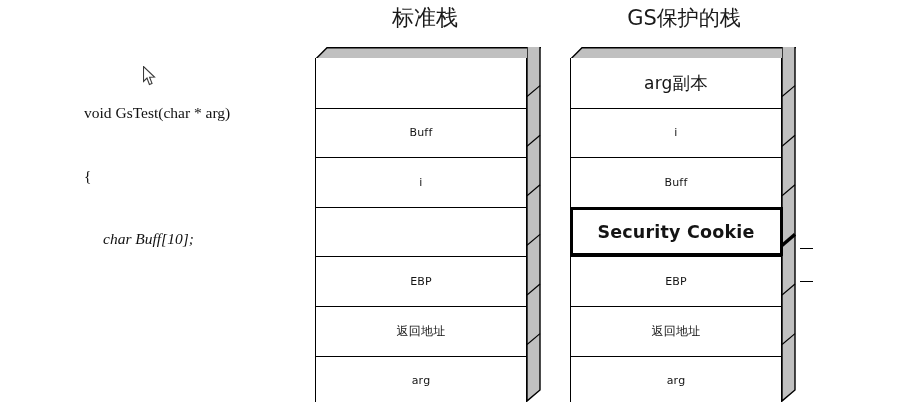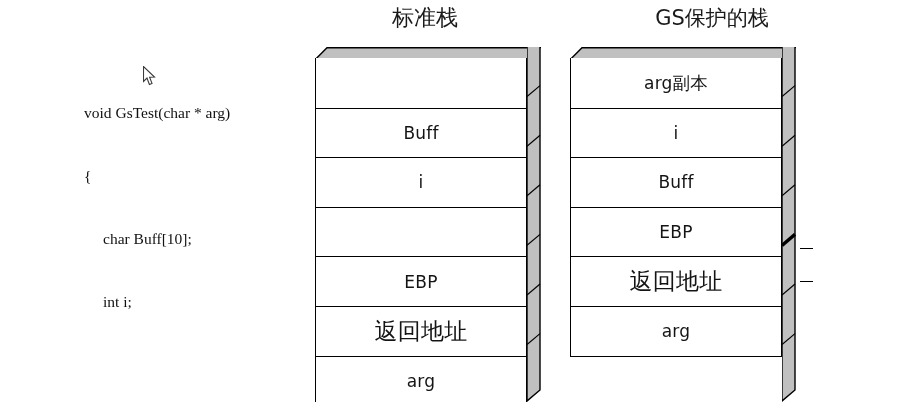--- a/index.html
+++ b/index.html
@@ -21,39 +21,39 @@
     position: absolute;
     left: 52px;
     top: 60px;
     font-family: "Liberation Serif", serif;
     font-size: 15.5px;
     line-height: 21px;
     color: #111111;
     white-space: pre;
   }
   .code-line { white-space: pre; margin-left: 32px; }
-  .code-indent { padding-left: 19px; }
+  .code-indent { padding-left: 19px; font-style: italic; }
 
   
   .stack-title {
     position: absolute;
     top: 3px;
     text-align: center;
     font-size: 22px;
     color: #1a1a1a;
     line-height: 30px;
     white-space: nowrap;
   }
   .title-left {
     left: 315px;
     width: 220px;
     font-family: "Liberation Serif", serif;
   }
   .title-right {
-    left: 598px;
+    left: 570px;
     width: 228px;
     font-family: "DejaVu Sans", sans-serif;
     font-size: 21px;
   }
 
   
   .stack {
     position: absolute;
     top: 47px;
   }
@@ -87,27 +87,27 @@
     background: #ffffff;
     display: flex;
     align-items: center;
     justify-content: center;
     position: relative;
   }
   .cell:first-child { border-top: none; }
 
   .cell-label {
     font-family: "DejaVu Sans", sans-serif;
-    font-size: 17px;
+    font-size: 11px;
     color: #141414;
     letter-spacing: 0.2px;
   }
   .cell-label.cjk {
     font-family: Liberation Serif, serif;
-    font-size: 23px;
+    font-size: 12px;
   }
   .cell-label.mixed {
     font-family: "DejaVu Sans", sans-serif;
     font-size: 17px;
   }
   .cell-label.mixed .cjk-part {
     font-family: "DejaVu Serif", "Liberation Serif", serif;
     font-size: 17.5px;
   }
 
@@ -155,21 +155,20 @@
 </style>
 </head>
 <body>
 
 <div id="page">
 
   <div class="code-block">
     <div class="code-line">void GsTest(char * arg)</div>
     <div class="code-line">{</div>
     <div class="code-line code-indent">char Buff[10];</div>
-    <div class="code-line code-indent">int i;</div>
     
     
   </div>
 
   <div class="cursor">
     <svg width="14" height="21" viewBox="0 0 14 21">
       <polygon points="0.5,0.5 0.5,15.5 4,12 6.4,18.5 9,17.4 6.6,11.2 11.5,11" fill="#ffffff" stroke="#3a3a3a" stroke-width="1.1"></polygon>
     </svg>
   </div>
 
@@ -243,20 +242,23 @@
     <div class="cells">
       <div class="cell">
         <span class="cell-label mixed"><span>arg</span><span class="cjk-part">副本</span></span>
       </div>
       <div class="cell">
         <span class="cell-label">i</span>
       </div>
       <div class="cell">
         <span class="cell-label">Buff</span>
       </div>
+      <div class="cell highlight">
+        <span class="cell-label">Security Cookie</span>
+      </div>
       <div class="cell">
         <span class="cell-label">EBP</span>
       </div>
       <div class="cell">
         <span class="cell-label cjk">返回地址</span>
       </div>
       <div class="cell">
         <span class="cell-label">arg</span>
       </div>
     </div>

